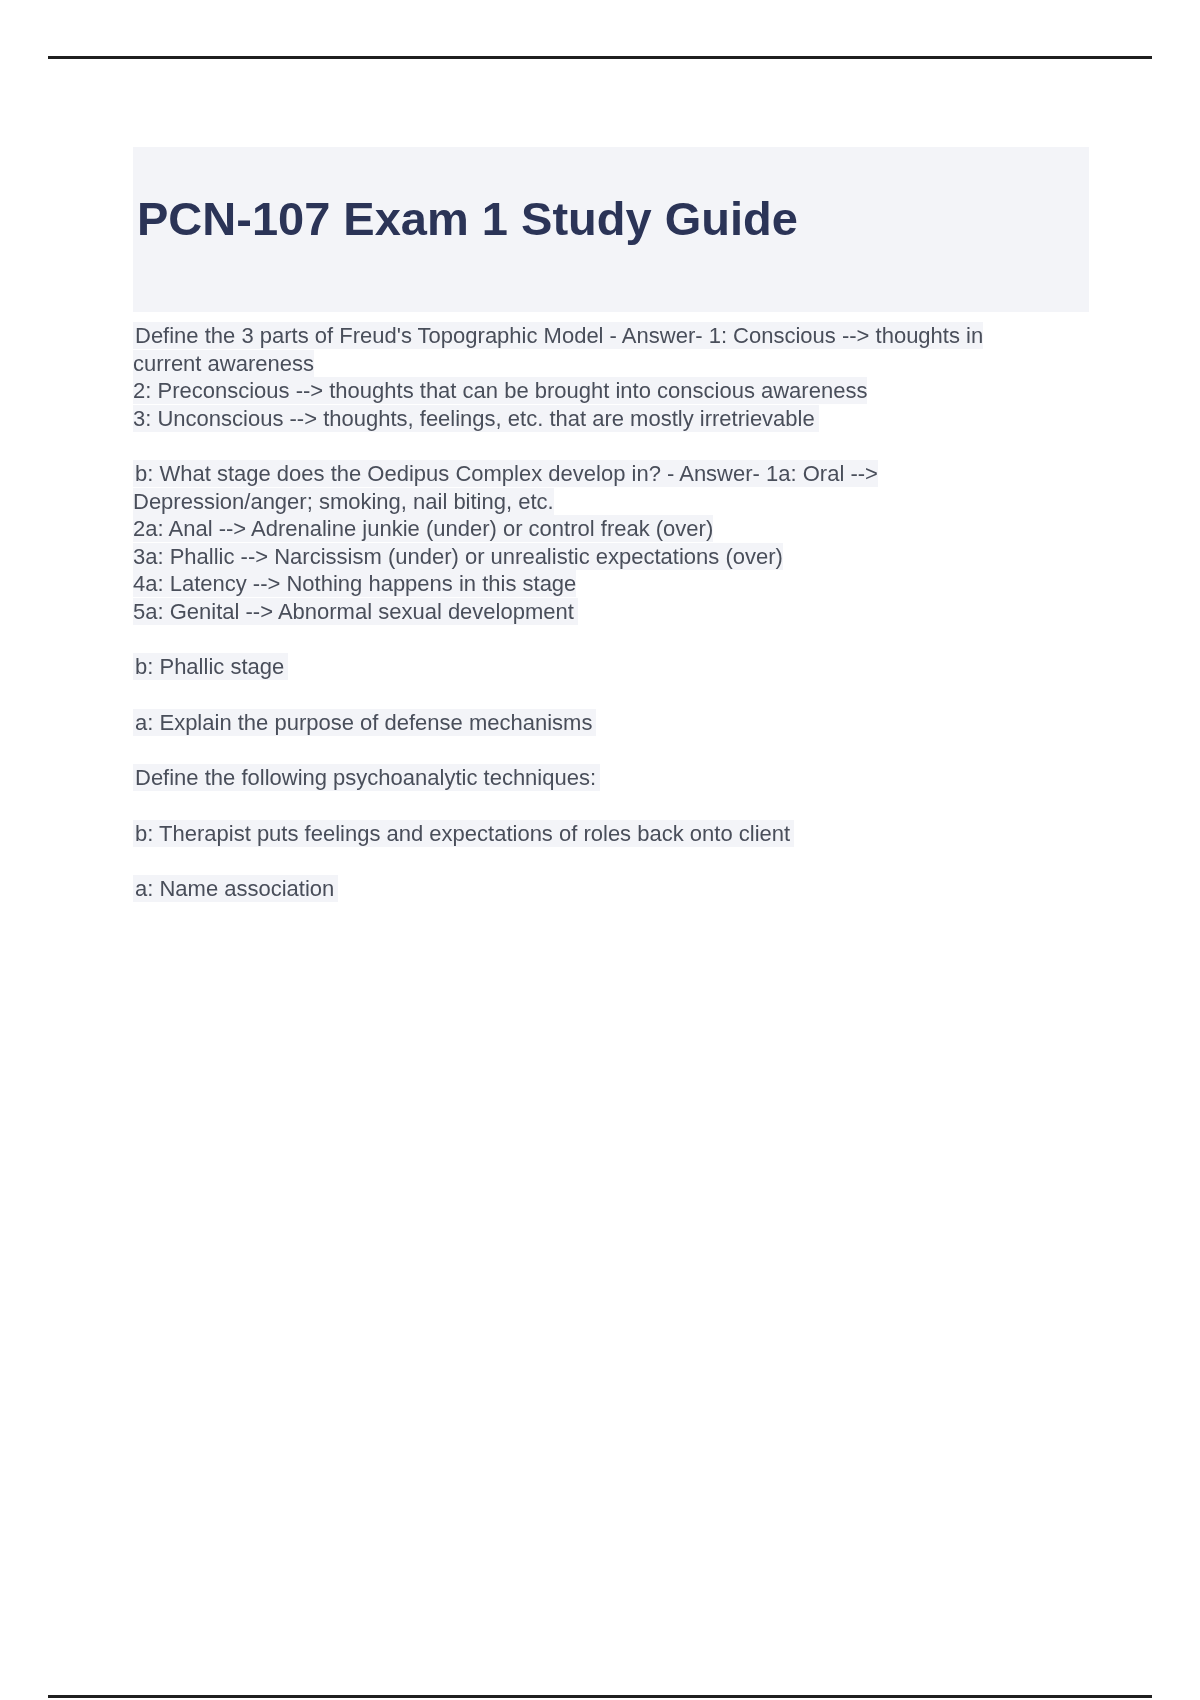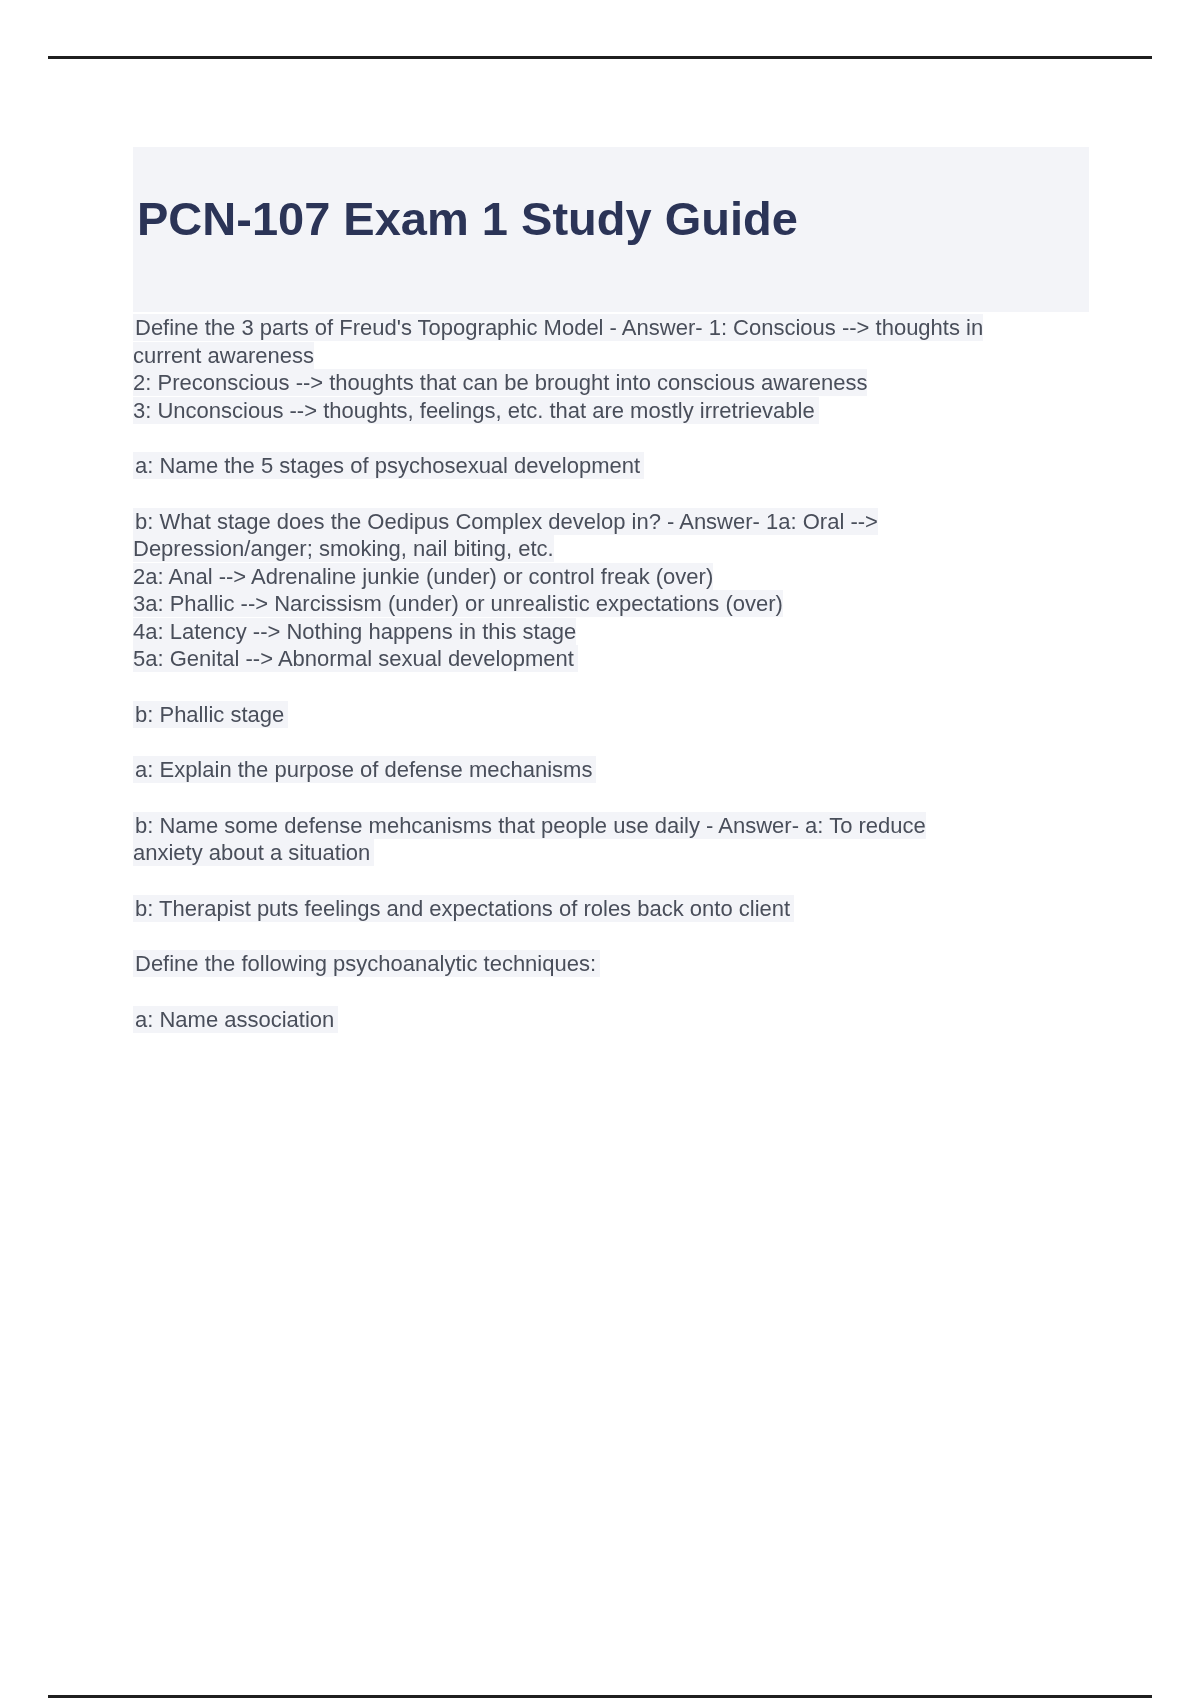--- a/index.html
+++ b/index.html
@@ -51,21 +51,21 @@
   .body-text{
     padding-top:2px;
     font-size:22px;
     line-height:27.5px;
     color:var(--body-color);
   }
   .para{
     margin:28px 0 0 0;
   }
   .para:first-child{
-    margin-top:0;
+    margin-top:8px;
   }
   .hl{
     white-space:pre-line;
     background:var(--line-highlight);
     padding:1px 4px 1px 2px;
   }
 </style>
 </head>
 <body>
 
@@ -75,31 +75,28 @@
   <div class="content">
     <div class="title-block">
       <h1 class="doc-title">PCN-107 Exam 1 Study Guide</h1>
     </div>
 
     <div class="body-text">
       <p class="para"><span class="hl">Define the 3 parts of Freud's Topographic Model - Answer- 1: Conscious --&gt; thoughts in
 current awareness
 2: Preconscious --&gt; thoughts that can be brought into conscious awareness
 3: Unconscious --&gt; thoughts, feelings, etc. that are mostly irretrievable</span></p>
-      <p class="para"><span class="hl">a: Name the 5 stages of psychosexual development</span></p>
       <p class="para"><span class="hl">b: What stage does the Oedipus Complex develop in? - Answer- 1a: Oral --&gt;
 Depression/anger; smoking, nail biting, etc.
 2a: Anal --&gt; Adrenaline junkie (under) or control freak (over)
 3a: Phallic --&gt; Narcissism (under) or unrealistic expectations (over)
 4a: Latency --&gt; Nothing happens in this stage
 5a: Genital --&gt; Abnormal sexual development</span></p>
       <p class="para"><span class="hl">b: Phallic stage</span></p>
       <p class="para"><span class="hl">a: Explain the purpose of defense mechanisms</span></p>
-      <p class="para"><span class="hl">b: Name some defense mehcanisms that people use daily - Answer- a: To reduce
-anxiety about a situation</span></p>
+      <p class="para"><span class="hl">Define the following psychoanalytic techniques:</span></p>
       <p class="para"><span class="hl">b: Therapist puts feelings and expectations of roles back onto client</span></p>
-      <p class="para"><span class="hl">Define the following psychoanalytic techniques:</span></p>
       <p class="para"><span class="hl">a: Name association</span></p>
     </div>
   </div>
 
   <div class="rule rule-bottom"></div>
 </div>
 
 </body></html>

